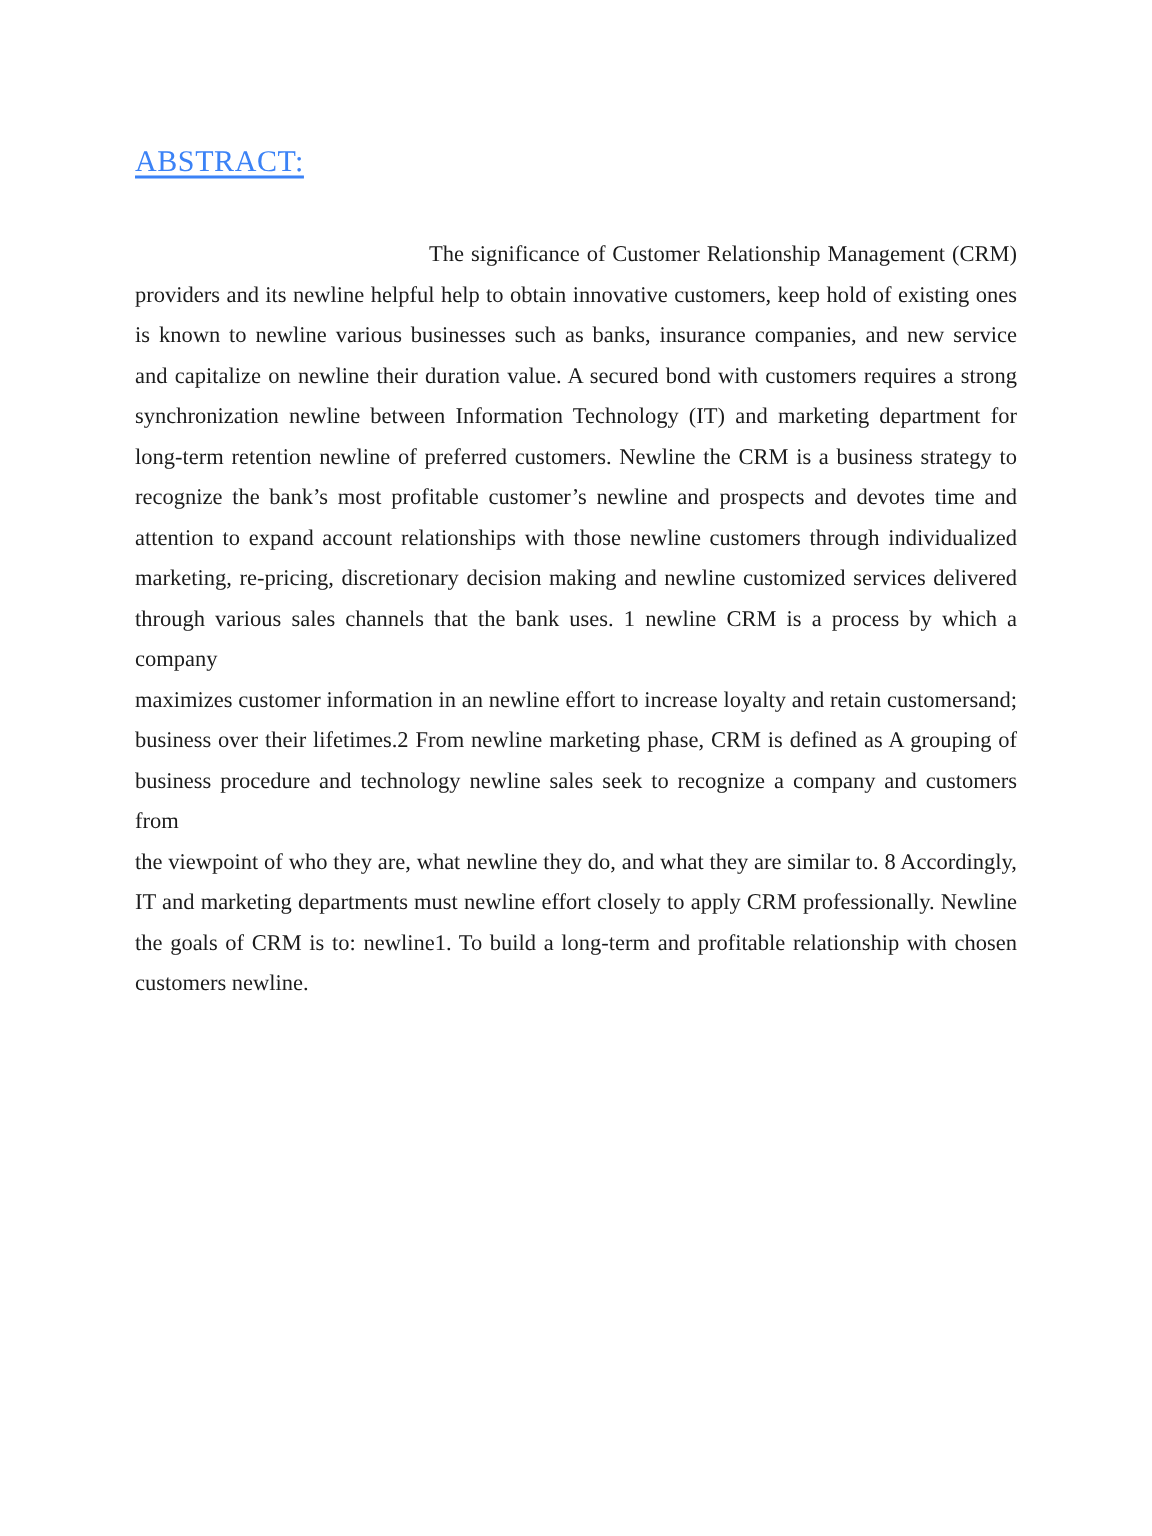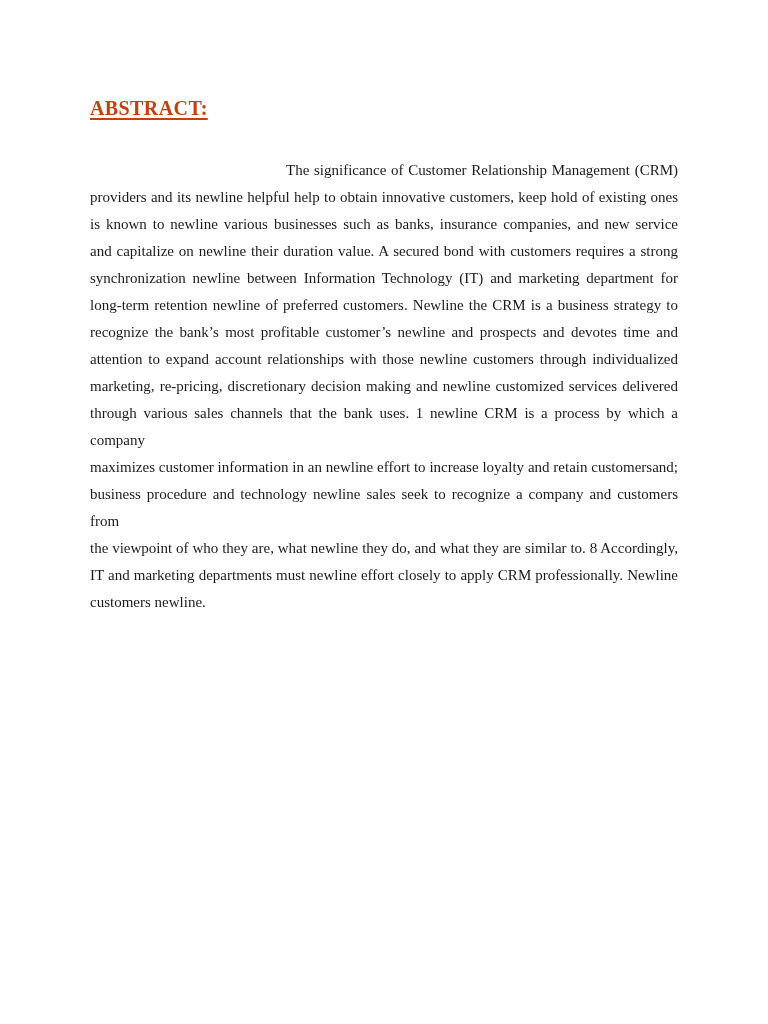--- a/index.html
+++ b/index.html
@@ -17,27 +17,27 @@
     color: #1b1b1b;
   }
   .content {
     position: absolute;
     left: 90px;
     top: 97px;
     width: 588px;
   }
   .heading {
     font-size: 20px;
-    font-weight: bold;
+    font-weight: normal;
     margin: 0 0 37px 0;
     text-decoration: underline;
     text-decoration-thickness: 2px;
     text-underline-offset: 3px;
     letter-spacing: 0.4px;
-    color: #c2410c;
+    color: #3b82f6;
   }
   .paragraph {
     font-size: 15px;
   }
   .line {
     line-height: 27px;
     text-align: justify;
     text-align-last: justify;
     white-space: normal;
   }
@@ -60,19 +60,21 @@
       <div class="line">providers and its newline helpful help to obtain innovative customers, keep hold of existing ones</div>
       <div class="line">is known to newline various businesses such as banks, insurance companies, and new service</div>
       <div class="line">and capitalize on newline their duration value. A secured bond with customers requires a strong</div>
       <div class="line">synchronization newline between Information Technology (IT) and marketing department for</div>
       <div class="line">long-term retention newline of preferred customers. Newline the CRM is a business strategy to</div>
       <div class="line">recognize the bank’s most profitable customer’s newline and prospects and devotes time and</div>
       <div class="line">attention to expand account relationships with those newline customers through individualized</div>
       <div class="line">marketing, re-pricing, discretionary decision making and newline customized services delivered</div>
       <div class="line">through various sales channels that the bank uses. 1 newline CRM is a process by which a company</div>
       <div class="line">maximizes customer information in an newline effort to increase loyalty and retain customersand;</div>
+      <div class="line">business over their lifetimes.2 From newline marketing phase, CRM is defined as A grouping of</div>
       <div class="line">business procedure and technology newline sales seek to recognize a company and customers from</div>
       <div class="line">the viewpoint of who they are, what newline they do, and what they are similar to. 8 Accordingly,</div>
       <div class="line">IT and marketing departments must newline effort closely to apply CRM professionally. Newline</div>
+      <div class="line">the goals of CRM is to: newline1. To build a long-term and profitable relationship with chosen</div>
       <div class="line last">customers newline.</div>
     </div>
   </div>
 </div>
 
 </body></html>

